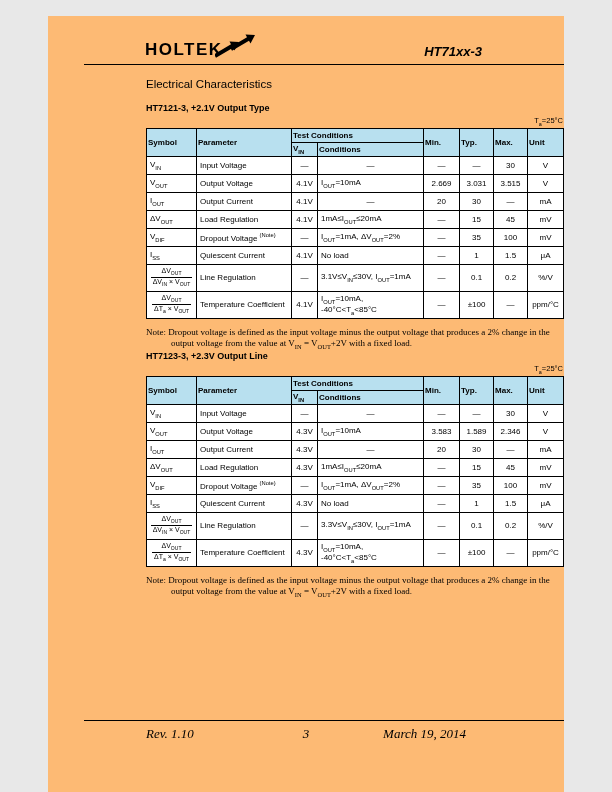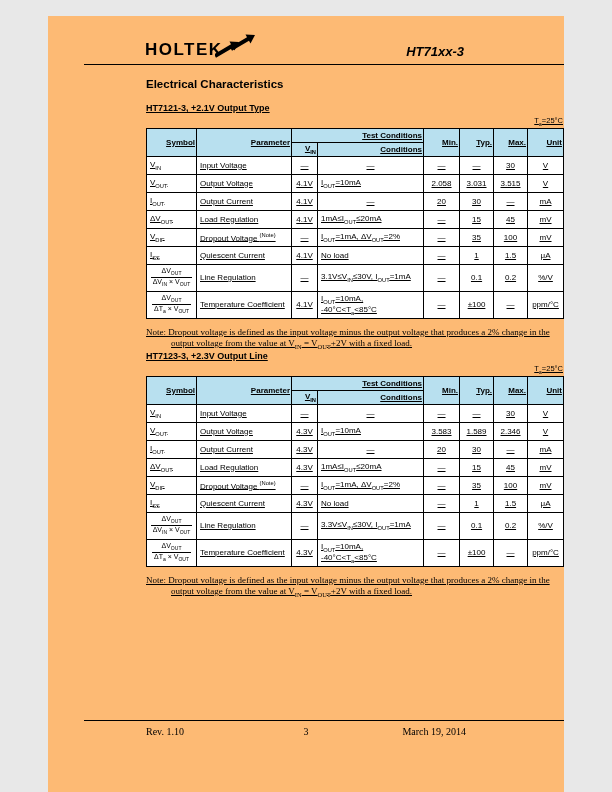--- a/index.html
+++ b/index.html
@@ -6,49 +6,49 @@
   .page{position:relative;width:516px;height:792px;margin:16px auto;background:#fdba74;color:#000;
         font-family:"Liberation Sans",sans-serif;overflow:hidden;}
   .rule{position:absolute;left:36px;width:540px;height:0;border-top:1px solid #000;}
   .header-rule{top:48px;}
   .footer-rule{top:704px;}
 
   .logo{position:absolute;left:97px;top:24px;height:24px;}
   .logo-text{font-size:17px;font-weight:bold;letter-spacing:1.5px;}
   .logo-arrows{position:absolute;left:70px;top:-12px;}
 
-  .part-number{position:absolute;right:100px;top:28px;font-size:13px;font-weight:bold;font-style:italic;}
-
-  .page-title{position:absolute;left:98px;top:62px;font-size:11.5px;font-weight:bold;margin:0;}
-
-  .spec-section{position:absolute;left:98px;width:417px;text-decoration:underline;}
+  .part-number{position:absolute;right:82px;top:28px;font-size:13px;font-weight:bold;font-style:italic;}
+
+  .page-title{position:absolute;left:98px;top:62px;font-size:11.5px;font-weight:normal;margin:0;}
+
+  .spec-section{position:absolute;left:98px;width:417px;}
   .sec-0{top:87px;}
   .sec-1{top:335px;}
   .section-title{font-size:9px;font-weight:bold;margin:0;}
   .temp-note{font-size:7.5px;text-align:right;margin-top:3px;}
 
   table.spec{width:417px;border-collapse:collapse;table-layout:fixed;margin-top:1px;}
   .spec th,.spec td{border:1px solid #000;font-size:8px;overflow:hidden;vertical-align:middle;}
-  .spec th{background:#b8e0ef;font-weight:bold;height:13px;padding:0 1px;text-align:right;}
+  .spec th{background:#b8e0ef;font-weight:bold;height:13px;padding:0 1px;text-align:left;}
   .spec td{height:17px;padding:0 3px;text-align:left;background:#fff;}
   .spec td.cell-center{text-align:center;padding:0 1px;}
   .spec tr.tall td{height:26px;}
 
   sub{font-size:0.72em;}
   sup{font-size:0.72em;}
 
   .frac{display:inline-block;text-align:center;font-size:7px;line-height:1.25;vertical-align:middle;}
   .frac .num{display:block;border-bottom:1px solid #000;padding:0 2px;}
   .frac .den{display:block;padding:0 2px;}
 
   .note{margin:8px 0 0 0;font-family:"Liberation Serif",serif;font-size:9px;line-height:1.25;
         padding-left:25px;text-indent:-25px;}
 
   .footer{position:absolute;top:710px;left:98px;right:98px;height:12px;
-          font-family:"Liberation Serif",serif;font-size:10px;}
+          font-family:"Liberation Serif",serif;font-size:13px;font-style:italic;}
   .footer .rev{position:absolute;left:0;top:0;}
   .footer .pg{position:absolute;left:0;right:0;top:0;text-align:center;}
   .footer .date{position:absolute;right:0;top:0;}
 </style>
 </head>
 <body>
 
 <div class="page">
 
   <div class="logo">
@@ -101,21 +101,21 @@
             <td class="cell-center">—</td>
             <td class="cell-center">—</td>
             <td class="cell-center">30</td>
             <td class="cell-center">V</td>
           </tr>
           <tr>
             <td>V<sub>OUT</sub></td>
             <td>Output Voltage</td>
             <td class="cell-center">4.1V</td>
             <td>I<sub>OUT</sub>=10mA</td>
-            <td class="cell-center">2.058</td>
+            <td class="cell-center">2.669</td>
             <td class="cell-center">3.031</td>
             <td class="cell-center">3.515</td>
             <td class="cell-center">V</td>
           </tr>
           <tr>
             <td>I<sub>OUT</sub></td>
             <td>Output Current</td>
             <td class="cell-center">4.1V</td>
             <td class="cell-center">—</td>
             <td class="cell-center">20</td>

